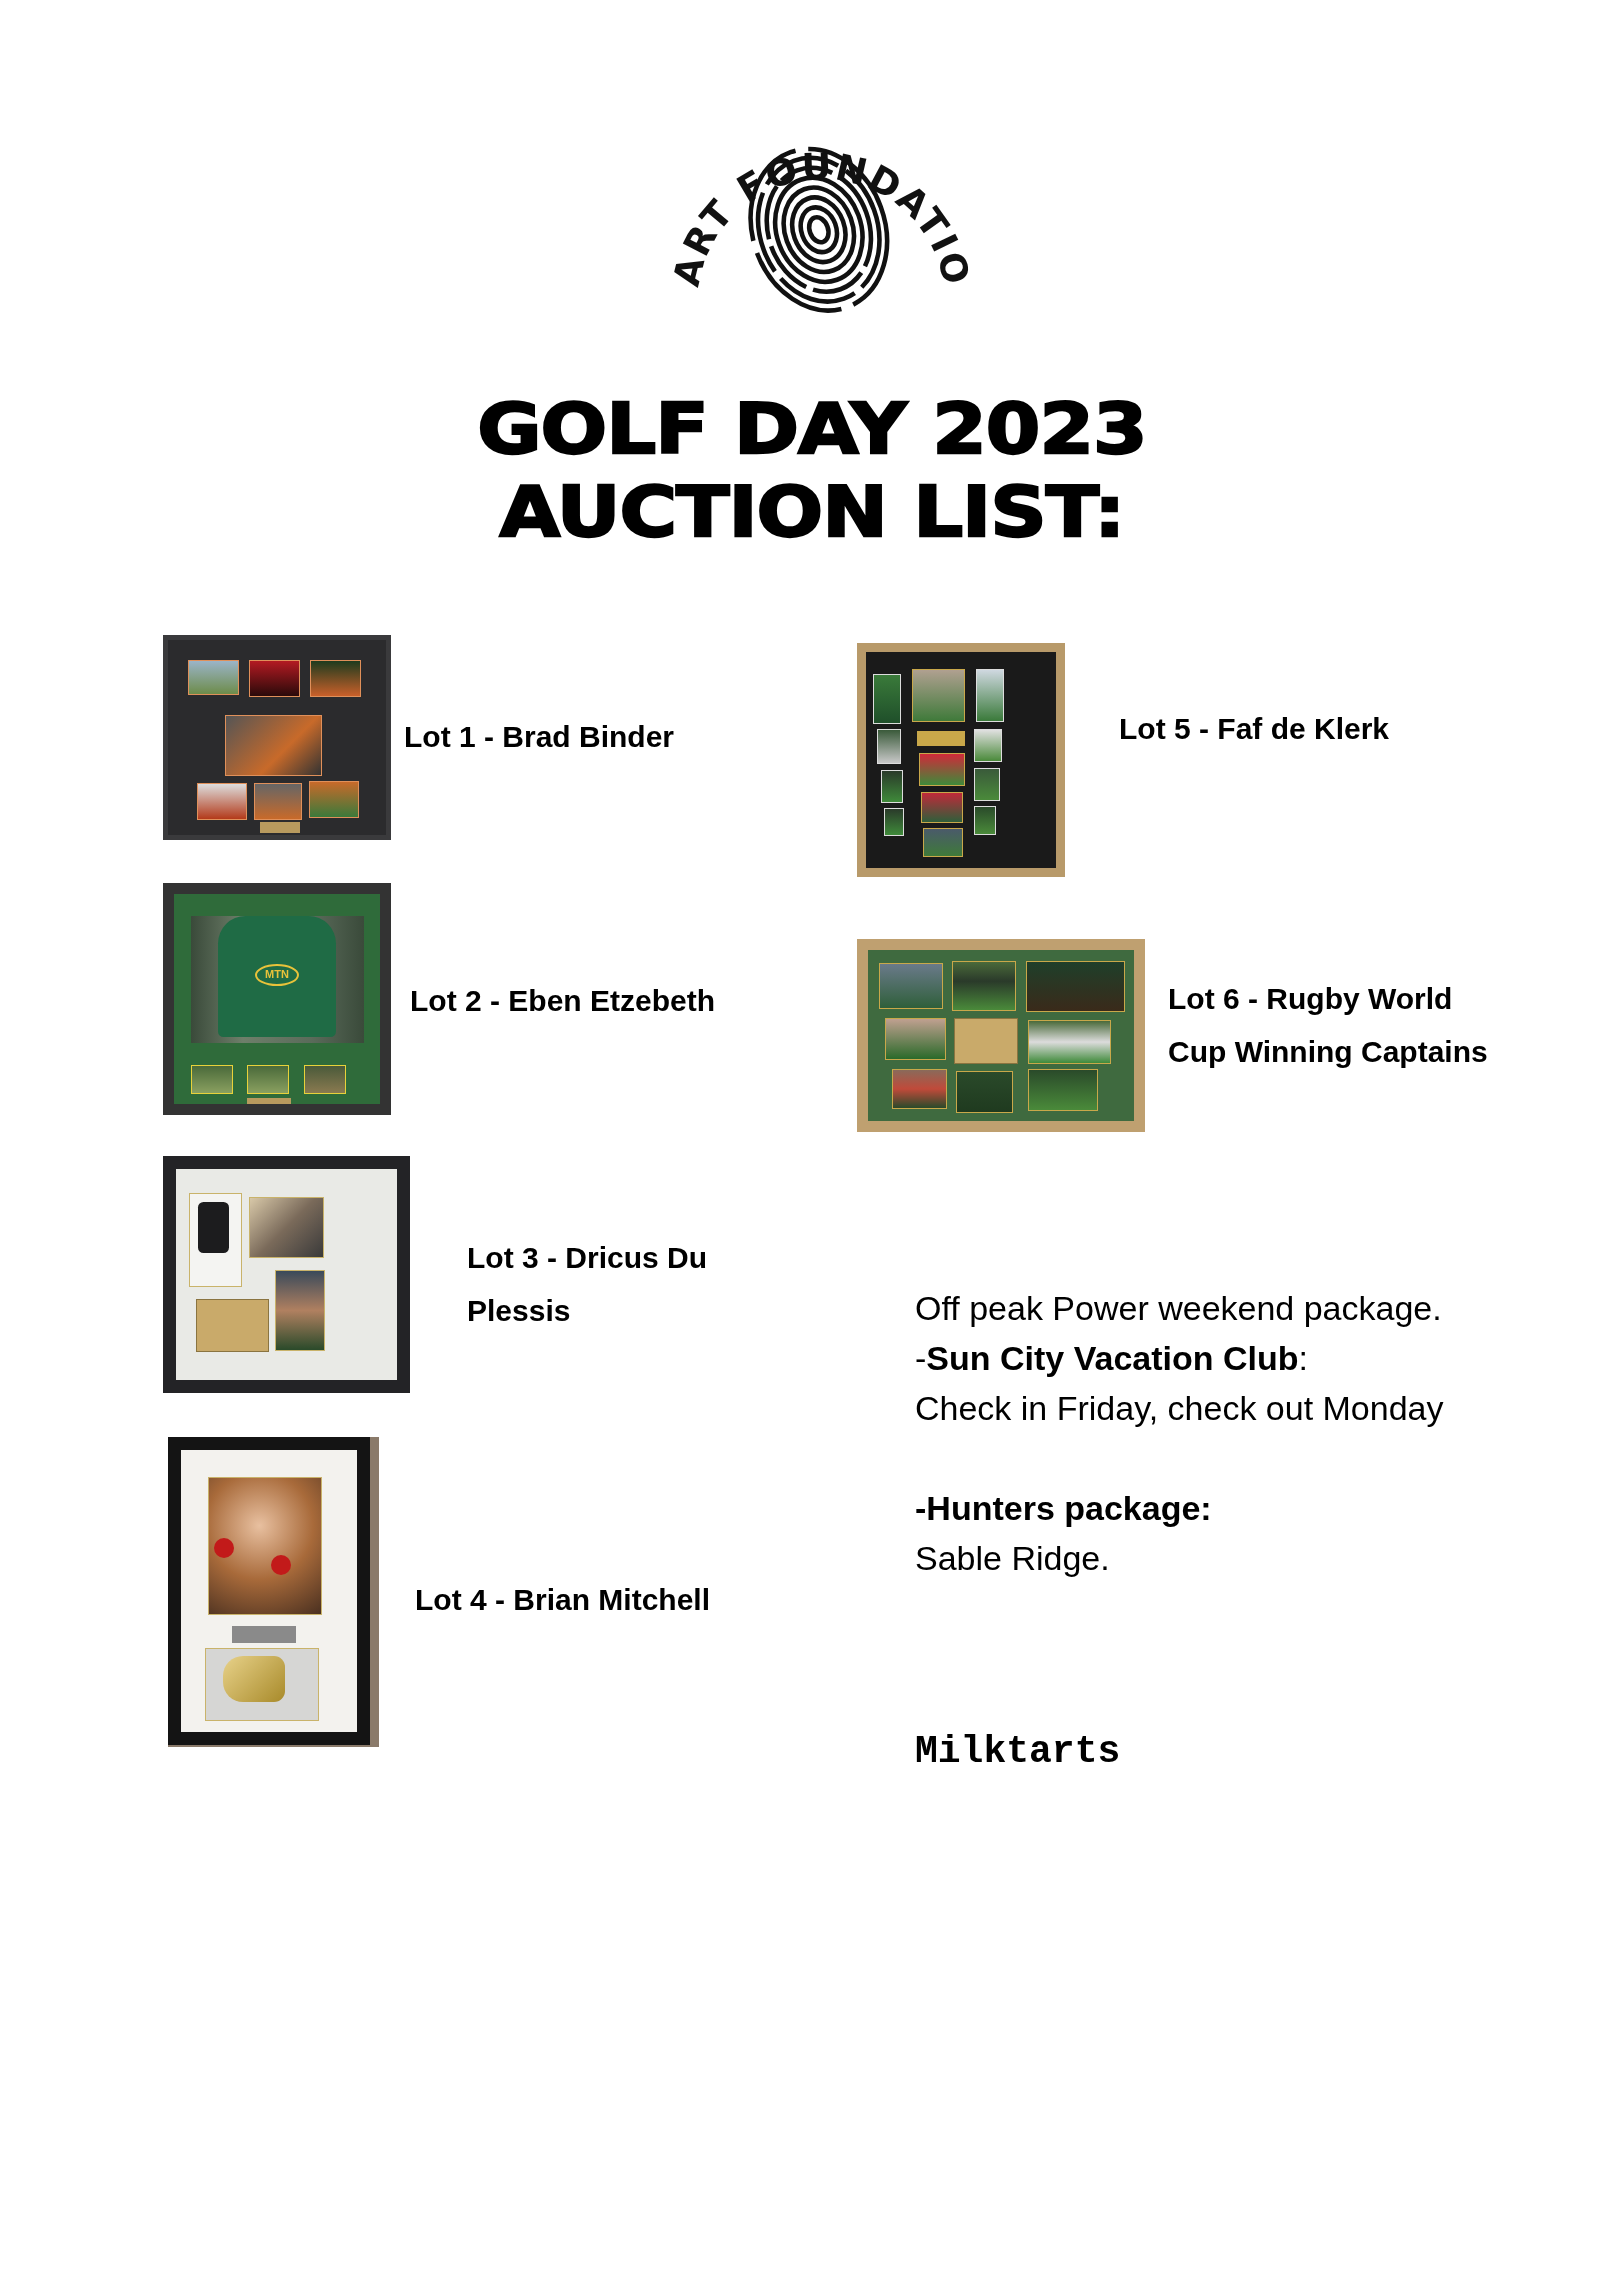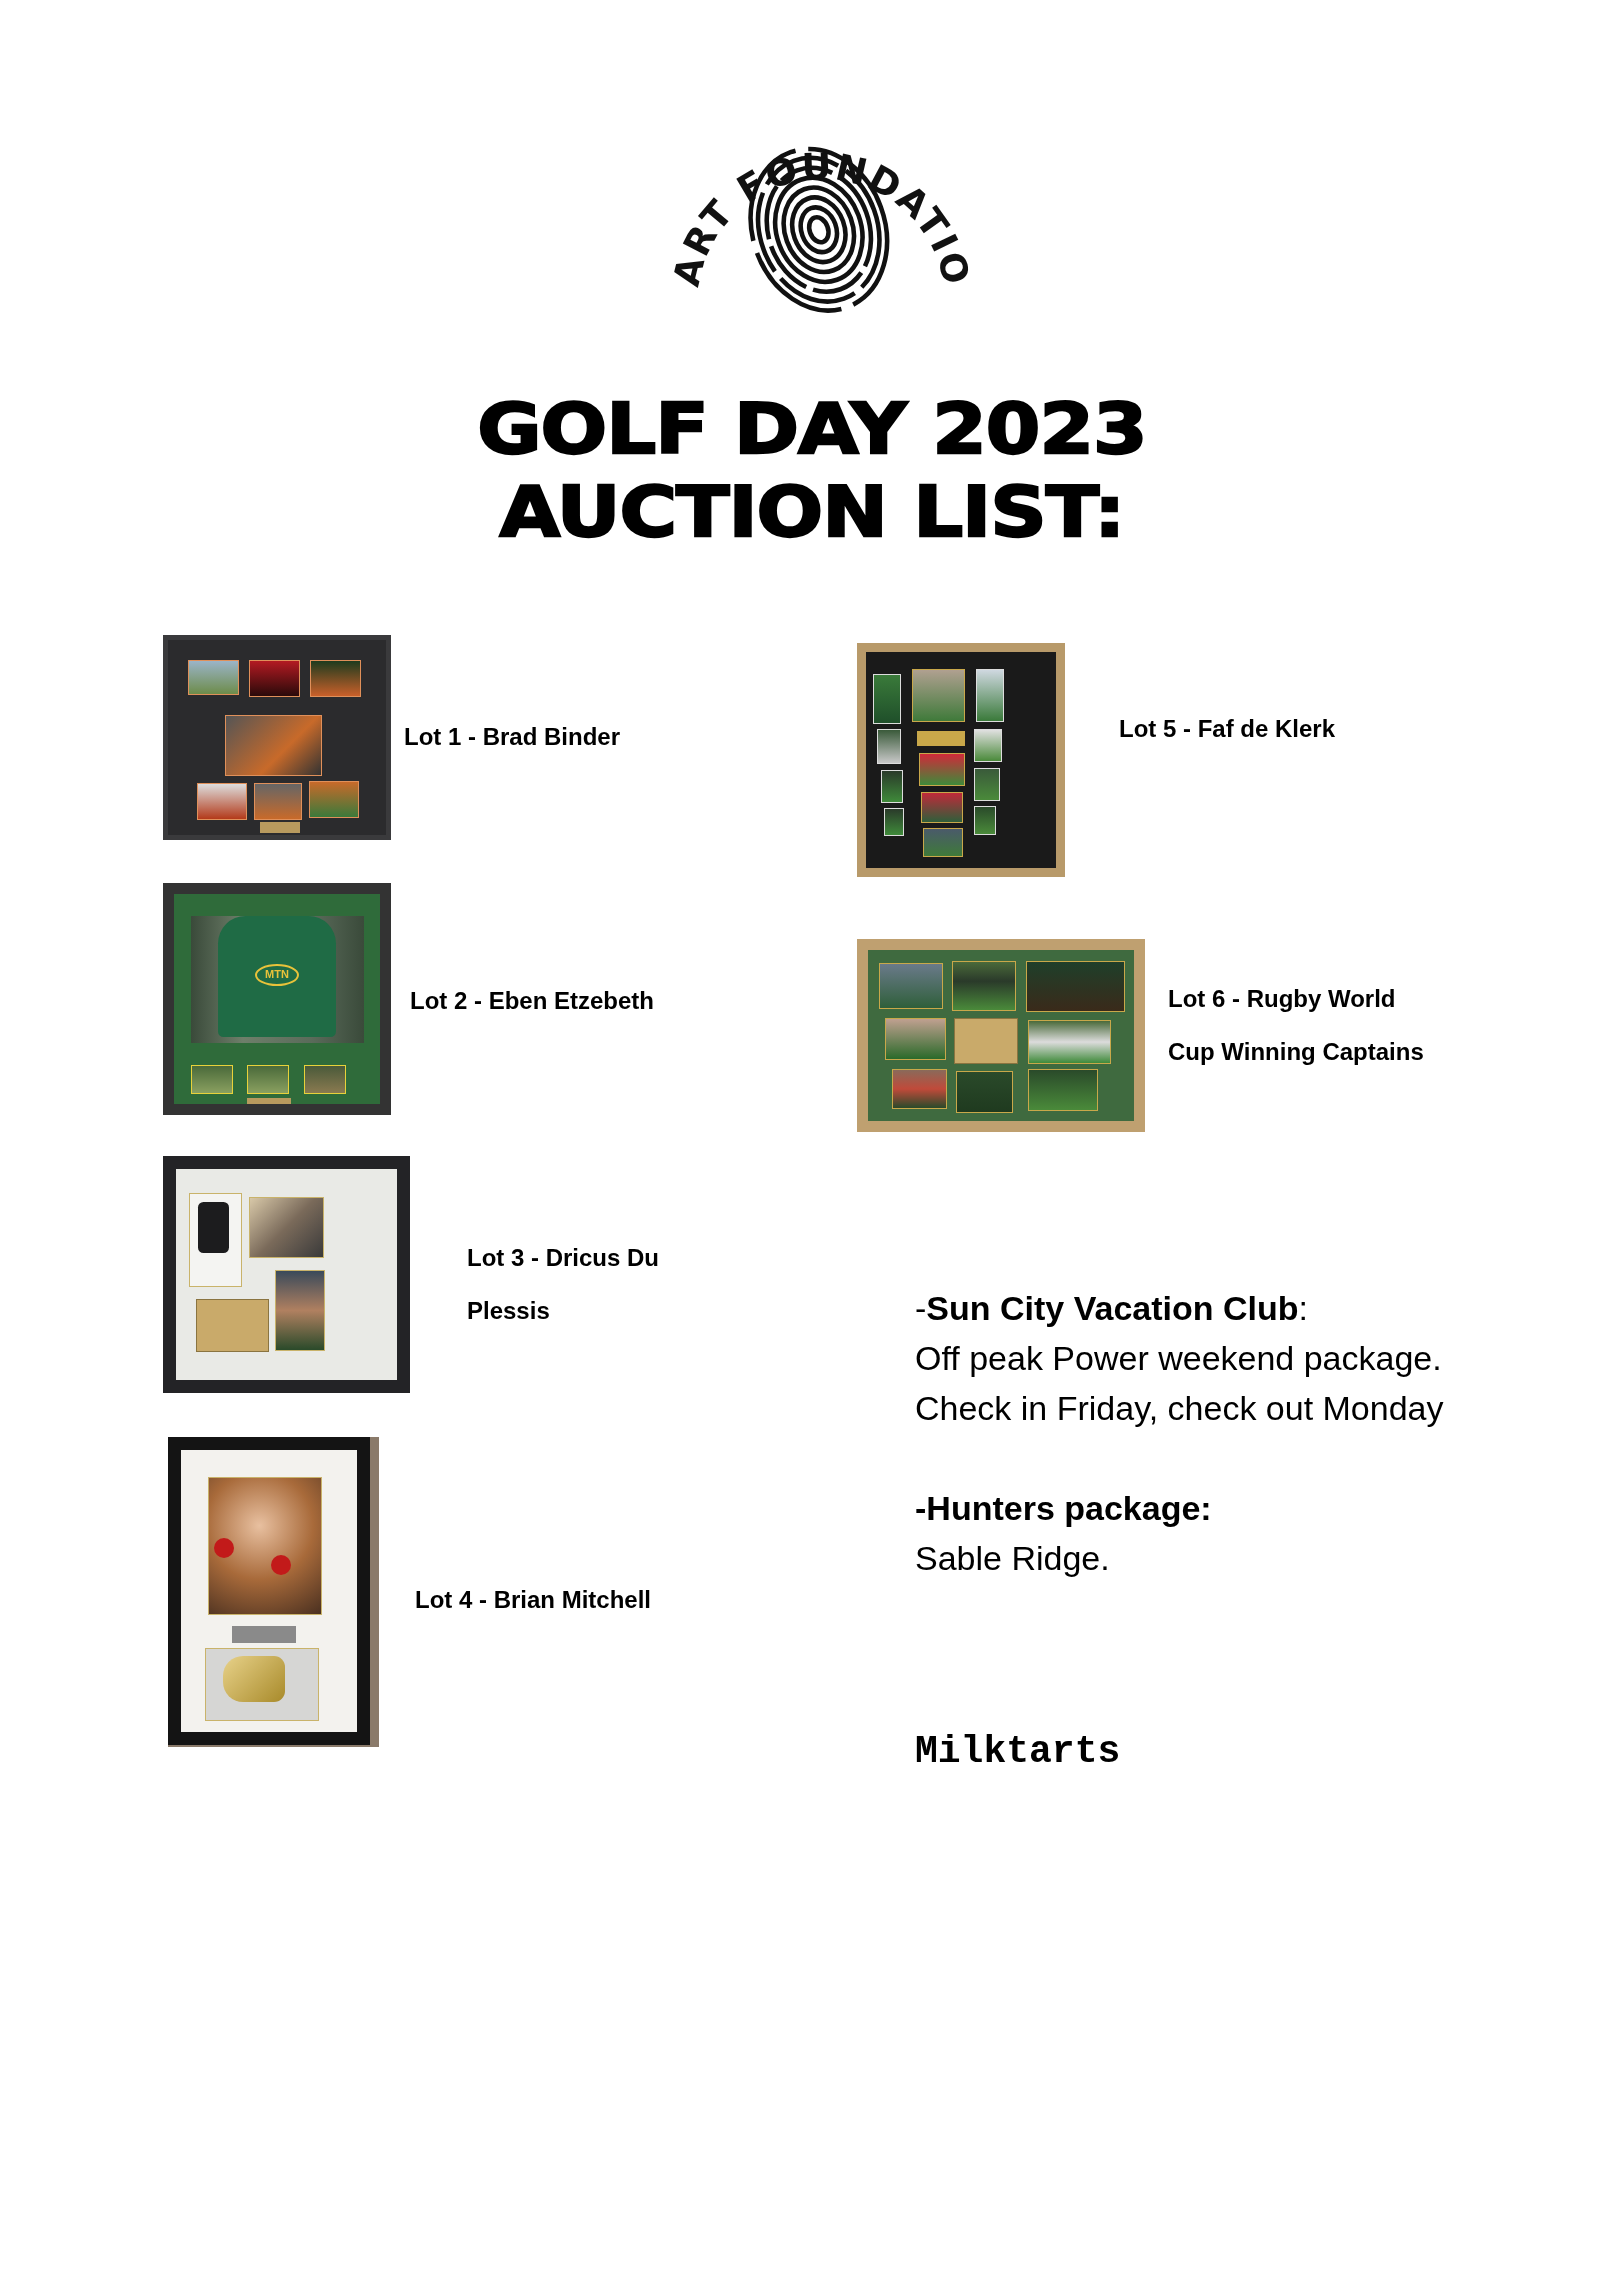--- a/index.html
+++ b/index.html
@@ -19,21 +19,21 @@
     transform: scaleX(1.12); transform-origin: 813px 0;
   }
   .title div { white-space: nowrap; }
 
   
   .photo { position: absolute; overflow: hidden; }
   .pic { position: absolute; }
 
   .lot-label {
     position: absolute; font-family: "Liberation Sans", sans-serif; font-weight: 700;
-    font-size: 24px; line-height: 53px; white-space: nowrap; color: #000;
+    font-size: 30px; line-height: 53px; white-space: nowrap; color: #000;
   }
 
   
   .extras { position: absolute; left: 915px; top: 1283px; width: 661px;
     font-family: "Liberation Sans", sans-serif; font-size: 34px; line-height: 50px; color: #000; }
   .extras .bold { font-weight: 700; }
   .extras .gap { height: 50px; }
   .milktarts { position: absolute; left: 915px; top: 1727px; font-family: Liberation Mono, monospace;
     font-weight: 700; font-size: 38px; line-height: 50px; }
 </style>
@@ -139,23 +139,23 @@
   <div class="pic" style="left:24px; top:119px; width:55px; height:40px; background:linear-gradient(#8a6a5a,#c04a3a 50%,#2a4a2a); border:1.8px solid #c9a84a;"></div>
   <div class="pic" style="left:88px; top:121px; width:57px; height:42px; background:linear-gradient(#2a4a2a,#1f3a1f); border:1.8px solid #c9a84a;"></div>
   <div class="pic" style="left:160px; top:119px; width:70px; height:42px; background:linear-gradient(#2a4a2a,#4a8a3a); border:1.8px solid #c9a84a;"></div>
 </div>
 <div class="lot-label" style="left:1168px; top:972px;">
   <div>Lot 6 - Rugby World</div>
   <div>Cup Winning Captains</div>
 </div>
 
 <div class="extras">
+  <div>Off peak Power weekend package.</div>
   <div>
     <span>-</span><span class="bold">Sun City Vacation Club</span><span>:</span>
   </div>
-  <div>Off peak Power weekend package.</div>
   <div>Check in Friday, check out Monday</div>
   <div class="gap"></div>
   <div class="bold">-Hunters package:</div>
   <div>Sable Ridge.</div>
 </div>
 <div class="milktarts">Milktarts</div>
 
 
 </body></html>

